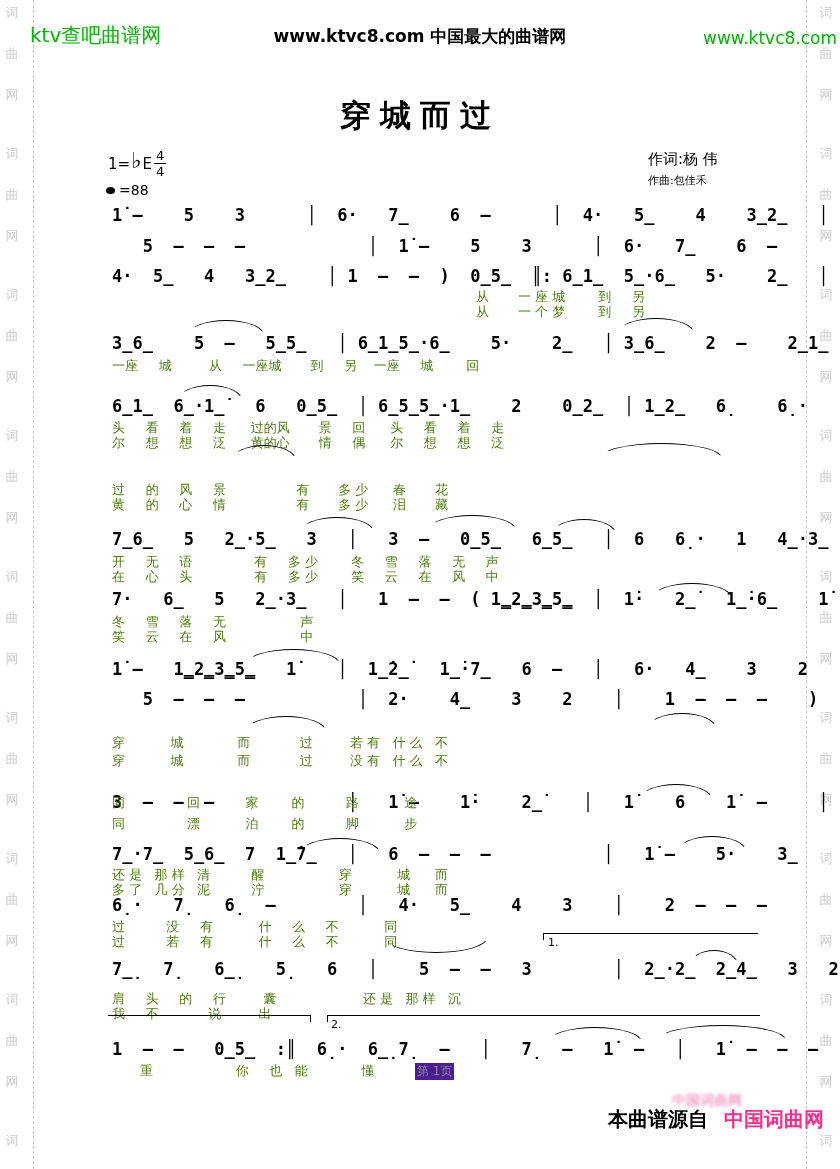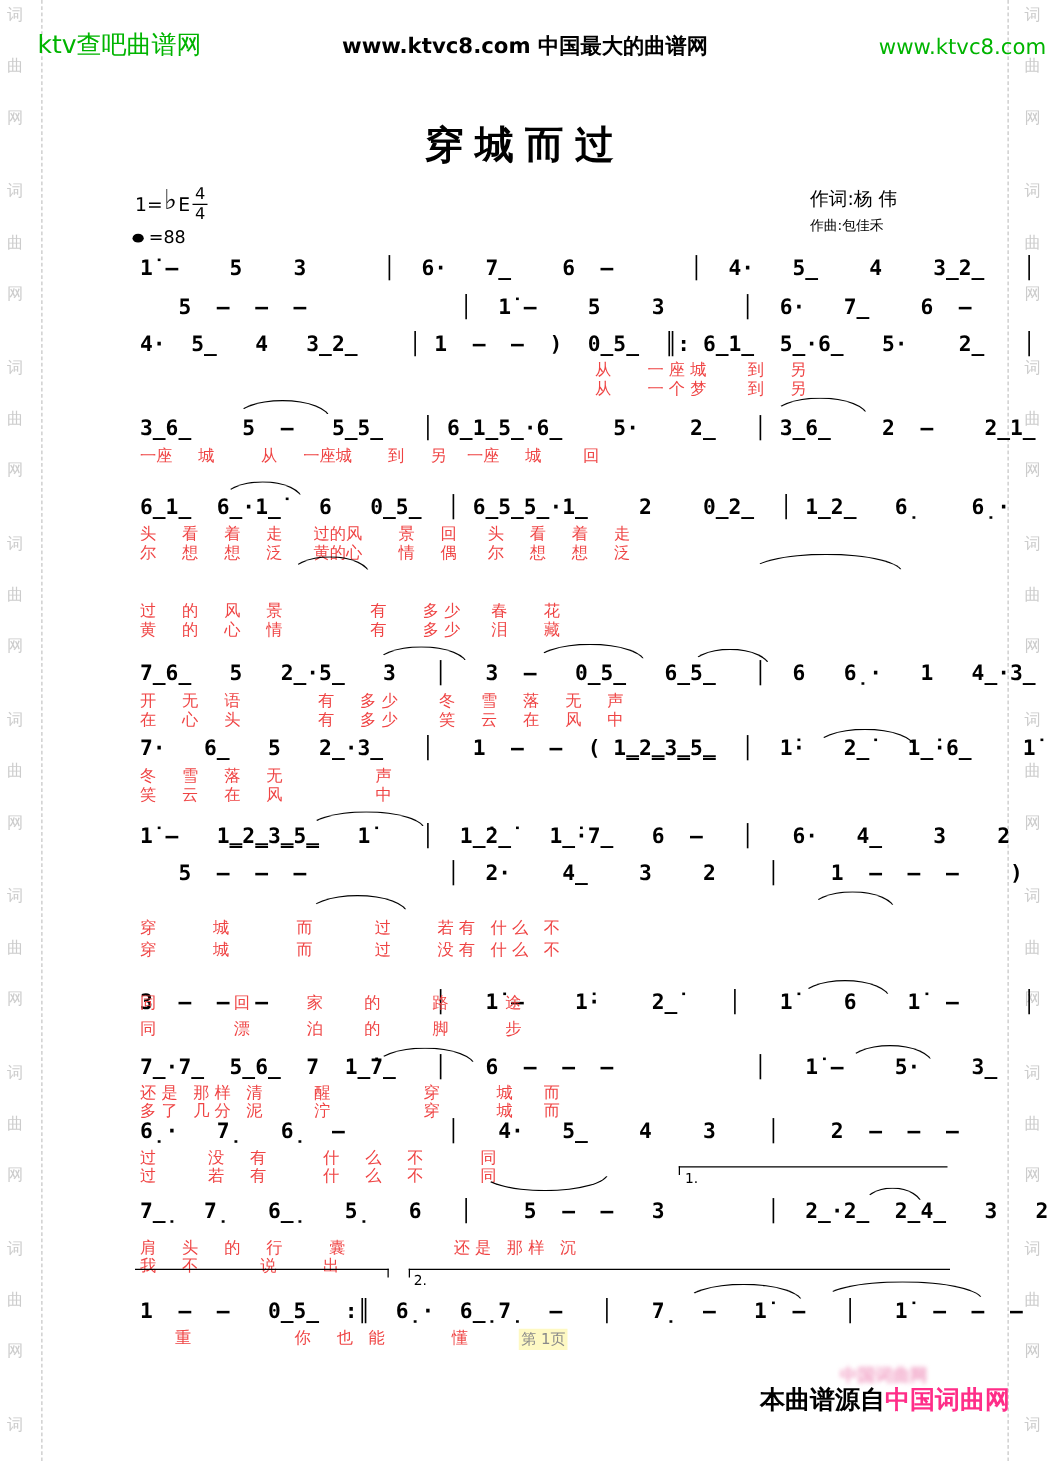--- a/index.html
+++ b/index.html
@@ -25,34 +25,34 @@
   .keyrow .flat{font-size:22px;margin:0 1px 6px 1px;}
   .frac{display:inline-flex;flex-direction:column;align-items:center;font-size:13px;line-height:13px;margin-left:2px;}
   .frac .t{border-bottom:1px solid #000;padding:0 2px 1px 2px;}
   .frac .b{padding-top:1px;}
   .tempo{position:absolute;left:106px;top:182px;font-size:14px;display:flex;align-items:center;gap:4px;}
   .tempo .dot{width:9px;height:7px;background:#000;border-radius:50%;display:inline-block;}
   .credit1{position:absolute;left:648px;top:150px;font-size:15px;}
   .credit2{position:absolute;left:648px;top:173px;font-size:11px;}
   
   .notes{position:absolute;left:112px;font:bold 17px "DejaVu Sans Mono",monospace;white-space:pre;letter-spacing:0px;}
-  .lyr{position:absolute;left:112px;font-size:13px;line-height:14px;white-space:pre;color:#ef4444;}
+  .lyr{position:absolute;left:112px;font-size:13px;line-height:14px;white-space:pre;color:#4d7c0f;}
   
   .arc{position:absolute;height:13px;border:1.3px solid #000;
        border-color:#000 transparent transparent transparent;border-radius:50%/100% 100% 0 0;}
   .arcd{position:absolute;height:13px;border:1.3px solid #000;
        border-color:transparent transparent #000 transparent;border-radius:50%/0 0 100% 100%;}
   
   .volta{position:absolute;border-top:1.4px solid #000;height:6px;}
   .volta.tick{border-left:1.4px solid #000;}
   .vlabel{position:absolute;font-size:11px;}
   
-  .pagemark{position:absolute;left:415px;top:1063px;font-size:12px;color:#8a8a8a;background:#fef9c3;padding:0 2px;}
+  .pagemark{position:absolute;left:415px;top:1063px;font-size:12px;color:#8a8a8a;background:#4c1d95;padding:0 2px;}
   .foot-blur{position:absolute;left:672px;top:1092px;font-size:14px;color:#f2a6c8;filter:blur(1.6px);font-weight:bold;}
-  .footer{position:absolute;left:608px;top:1106px;font-size:20px;font-weight:bold;display:flex;white-space:nowrap;}
+  .footer{position:absolute;left:608px;top:1106px;font-size:20px;font-weight:bold;display:flex;gap:16px;white-space:nowrap;}
   .footer .brand{color:#ff2d88;}
 </style>
 </head>
 <body>
 
 <div id="page">
 
   <div class="edge l"></div>
   <div class="edge r"></div>
   <div class="wm-col l">

